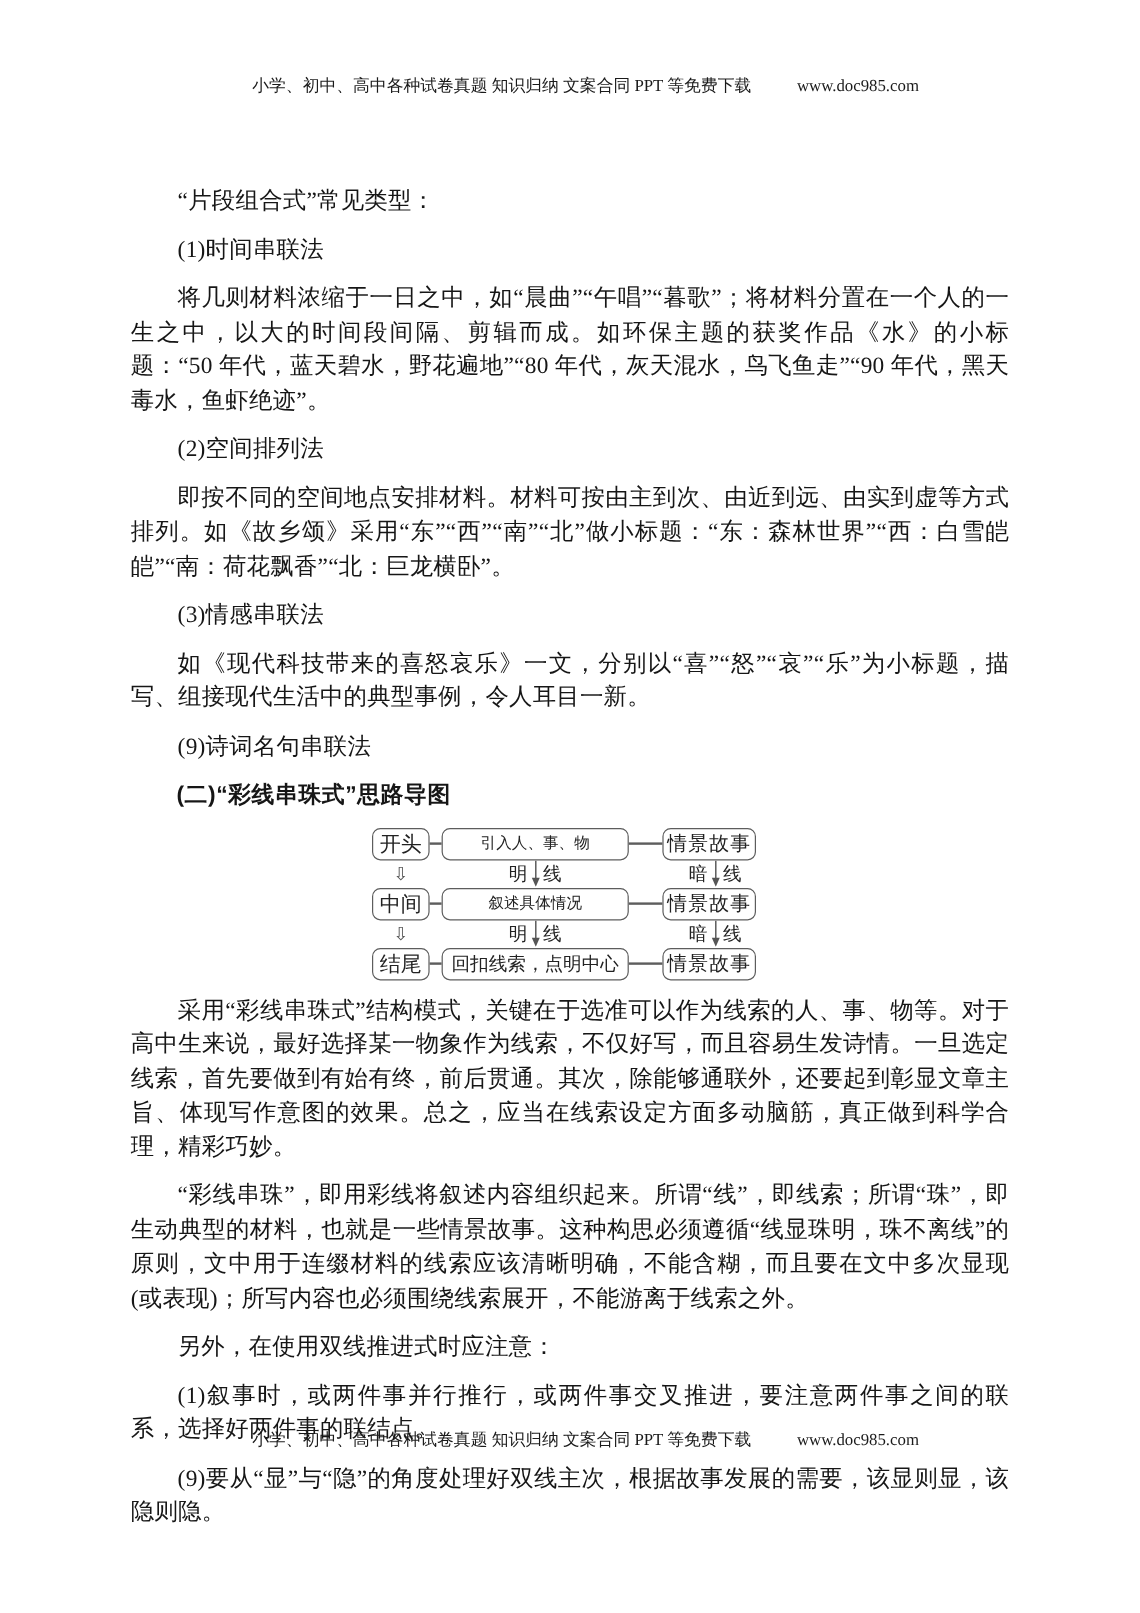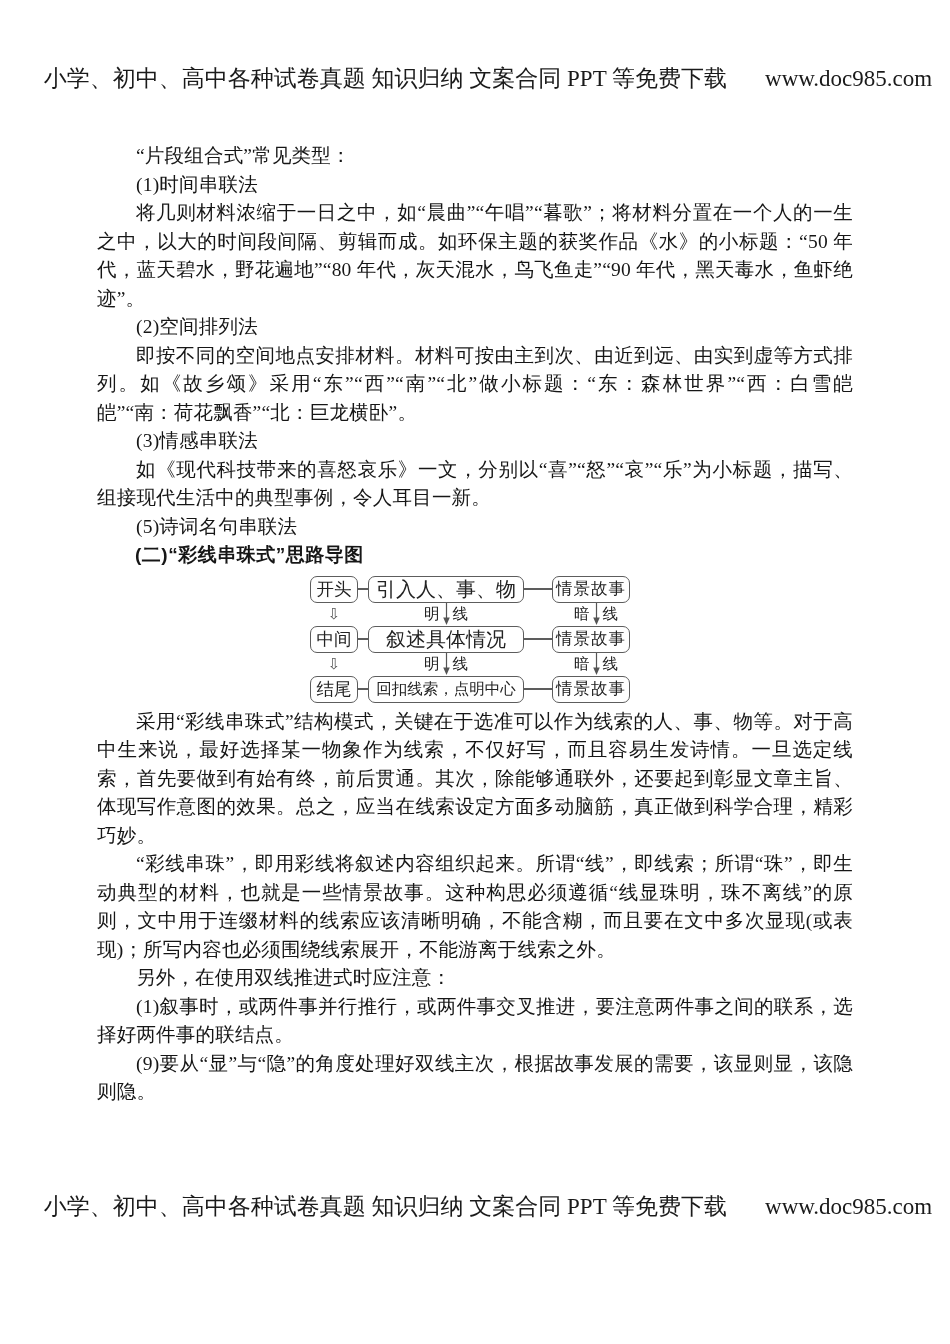--- a/index.html
+++ b/index.html
@@ -4,47 +4,47 @@
 <style>
   html,body { margin:0; padding:0; background:#ffffff; }
   .page {
     position:relative; width:950px; height:1344px; background:#ffffff;
     font-family:"Liberation Serif","DejaVu Serif",serif; color:#161616;
     overflow:hidden;
   }
   .runhead {
     position:absolute; left:0; right:0;
     display:flex; justify-content:center; align-items:baseline; gap:38px;
-    font-size:23px; color:#1a1a1a; white-space:nowrap;margin-left:26px;
+    font-size:14px; color:#1a1a1a; white-space:nowrap;margin-left:26px;
   }
   .runhead.top { top:63px; }
   .runhead.bottom { top:1191px; }
 
   .content { position:absolute; top:142px; left:97px; width:756px; }
   .content p {
-    margin:0; font-size:19.5px; line-height:28.5px;
+    margin:12px; font-size:19.5px; line-height:28.5px;
     text-align:justify; text-indent:2em; letter-spacing:0.2px;
   }
   .content p.heading {
     font-weight:bold;
     font-family:"Liberation Sans","DejaVu Sans",sans-serif;
     font-size:19px; letter-spacing:0.5px;
   }
 
   
   .diagram { width:330px; margin:6px auto 5px auto; color:#222; }
   .d-row  { display:flex; align-items:center; height:27px; }
   .d-crow { display:flex; align-items:center; height:23px; }
   .box {
     display:flex; align-items:center; justify-content:center;
     border:1.4px solid #5d5d5d; border-radius:7px; height:27px;
     box-sizing:border-box; background:#fff; white-space:nowrap;
   }
   .b-stage { width:48px;  font-size:17.5px; }
-  .b-main  { width:156px; font-size:20px; }
+  .b-main  { width:156px; font-size:13px; }
   .b-main.tight { font-size:15.5px; }
   .b-side  { width:78px;  font-size:16.5px; letter-spacing:1px; }
   .hl { height:1.4px; background:#5d5d5d; flex:none; }
   .hl.s { width:10px; }
   .hl.l { width:28px; }
   .c-stage { width:48px;  display:flex; justify-content:center; }
   .c-sp-s  { width:10px; flex:none; }
   .c-sp-l  { width:28px; flex:none; }
   .c-main  { width:156px; display:flex; justify-content:center; align-items:center; font-size:15.5px; gap:2px; }
   .c-side  { width:88px;  display:flex; justify-content:center; align-items:center; font-size:15.5px; gap:2px; }
@@ -62,21 +62,21 @@
   </div>
 
   <div class="content">
     <p>“片段组合式”常见类型：</p>
     <p>(1)时间串联法</p>
     <p>将几则材料浓缩于一日之中，如“晨曲”“午唱”“暮歌”；将材料分置在一个人的一生之中，以大的时间段间隔、剪辑而成。如环保主题的获奖作品《水》的小标题：“50 年代，蓝天碧水，野花遍地”“80 年代，灰天混水，鸟飞鱼走”“90 年代，黑天毒水，鱼虾绝迹”。</p>
     <p>(2)空间排列法</p>
     <p>即按不同的空间地点安排材料。材料可按由主到次、由近到远、由实到虚等方式排列。如《故乡颂》采用“东”“西”“南”“北”做小标题：“东：森林世界”“西：白雪皑皑”“南：荷花飘香”“北：巨龙横卧”。</p>
     <p>(3)情感串联法</p>
     <p>如《现代科技带来的喜怒哀乐》一文，分别以“喜”“怒”“哀”“乐”为小标题，描写、组接现代生活中的典型事例，令人耳目一新。</p>
-    <p>(5)诗词名句串联法</p>
+    <p>(9)诗词名句串联法</p>
     <p class="heading">(二)“彩线串珠式”思路导图</p>
 
     <div class="diagram">
 
       <div class="d-row">
         <span class="box b-stage">开头</span>
         <span class="hl s"></span>
         <span class="box b-main">引入人、事、物</span>
         <span class="hl l"></span>
         <span class="box b-side">情景故事</span>

